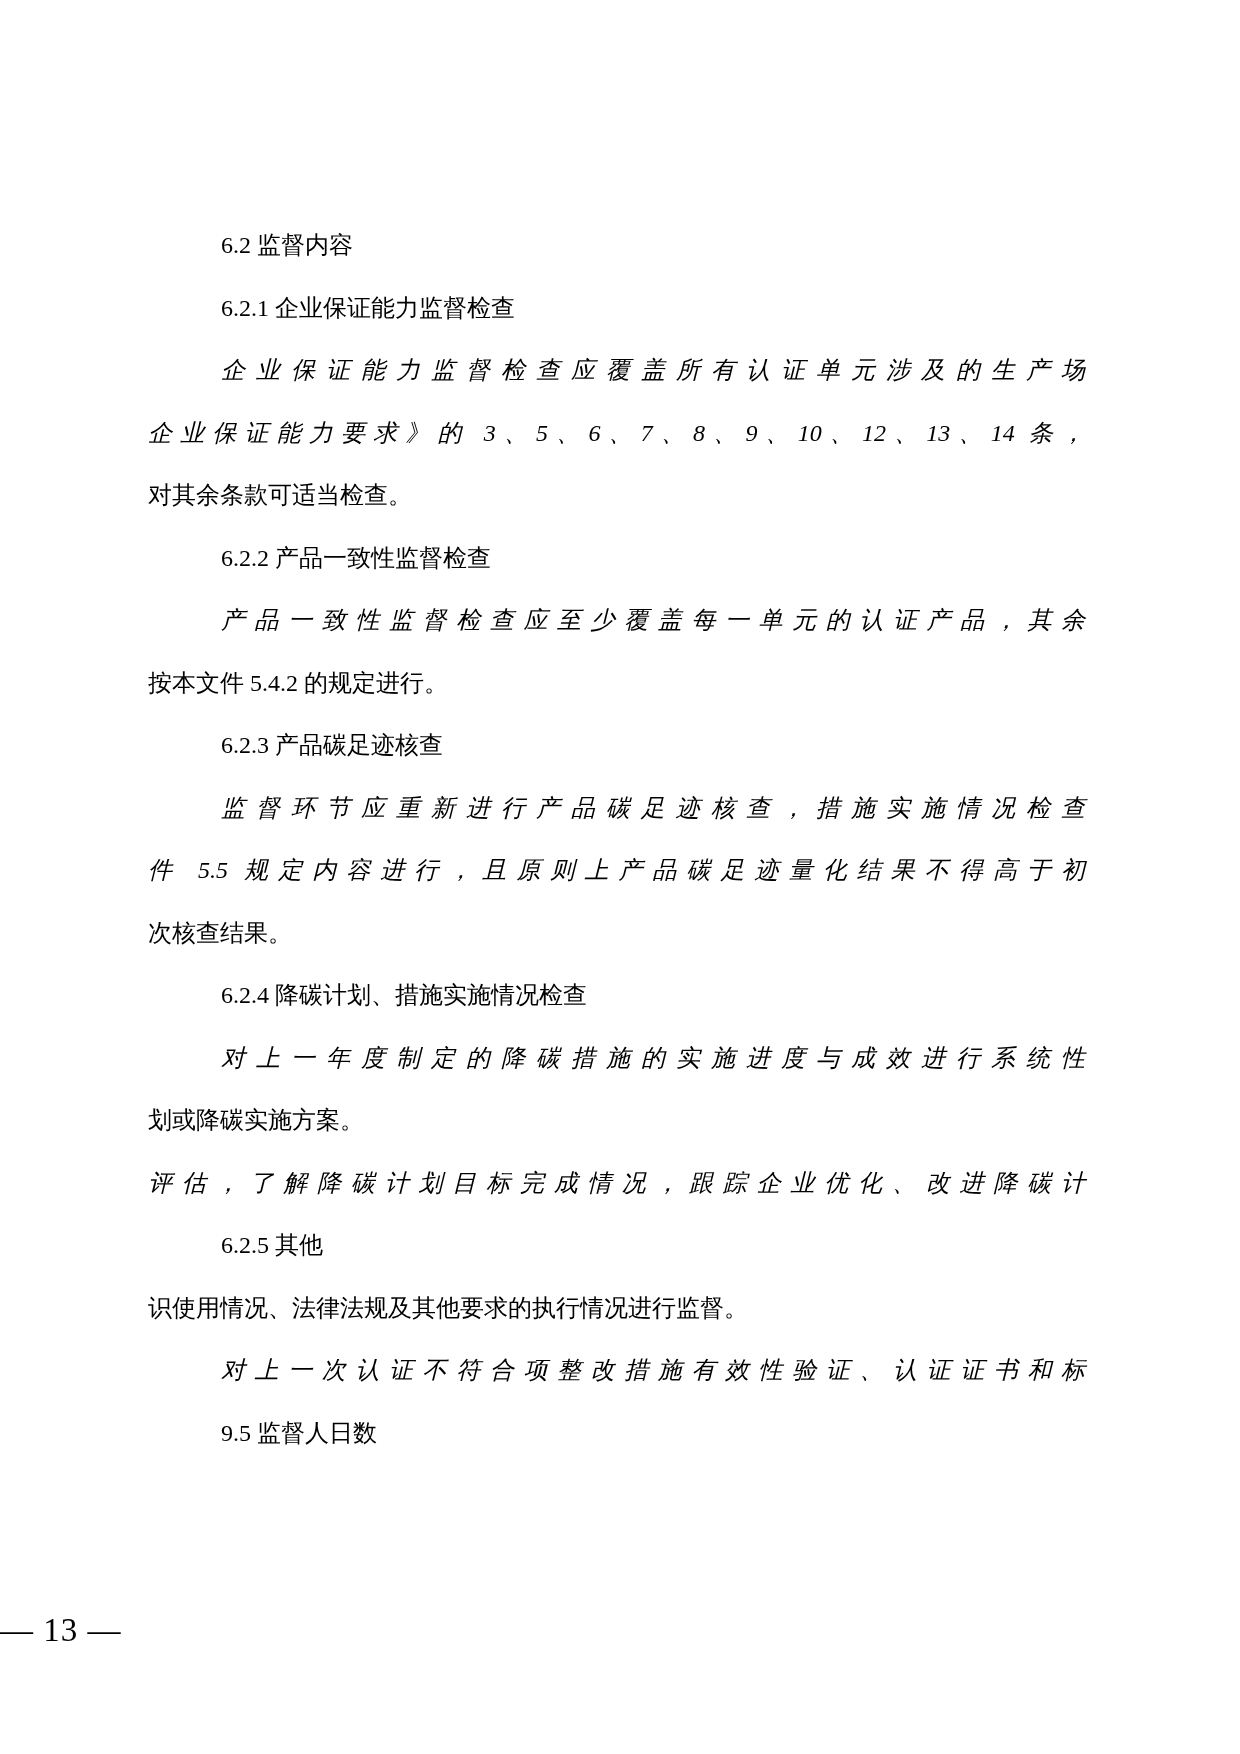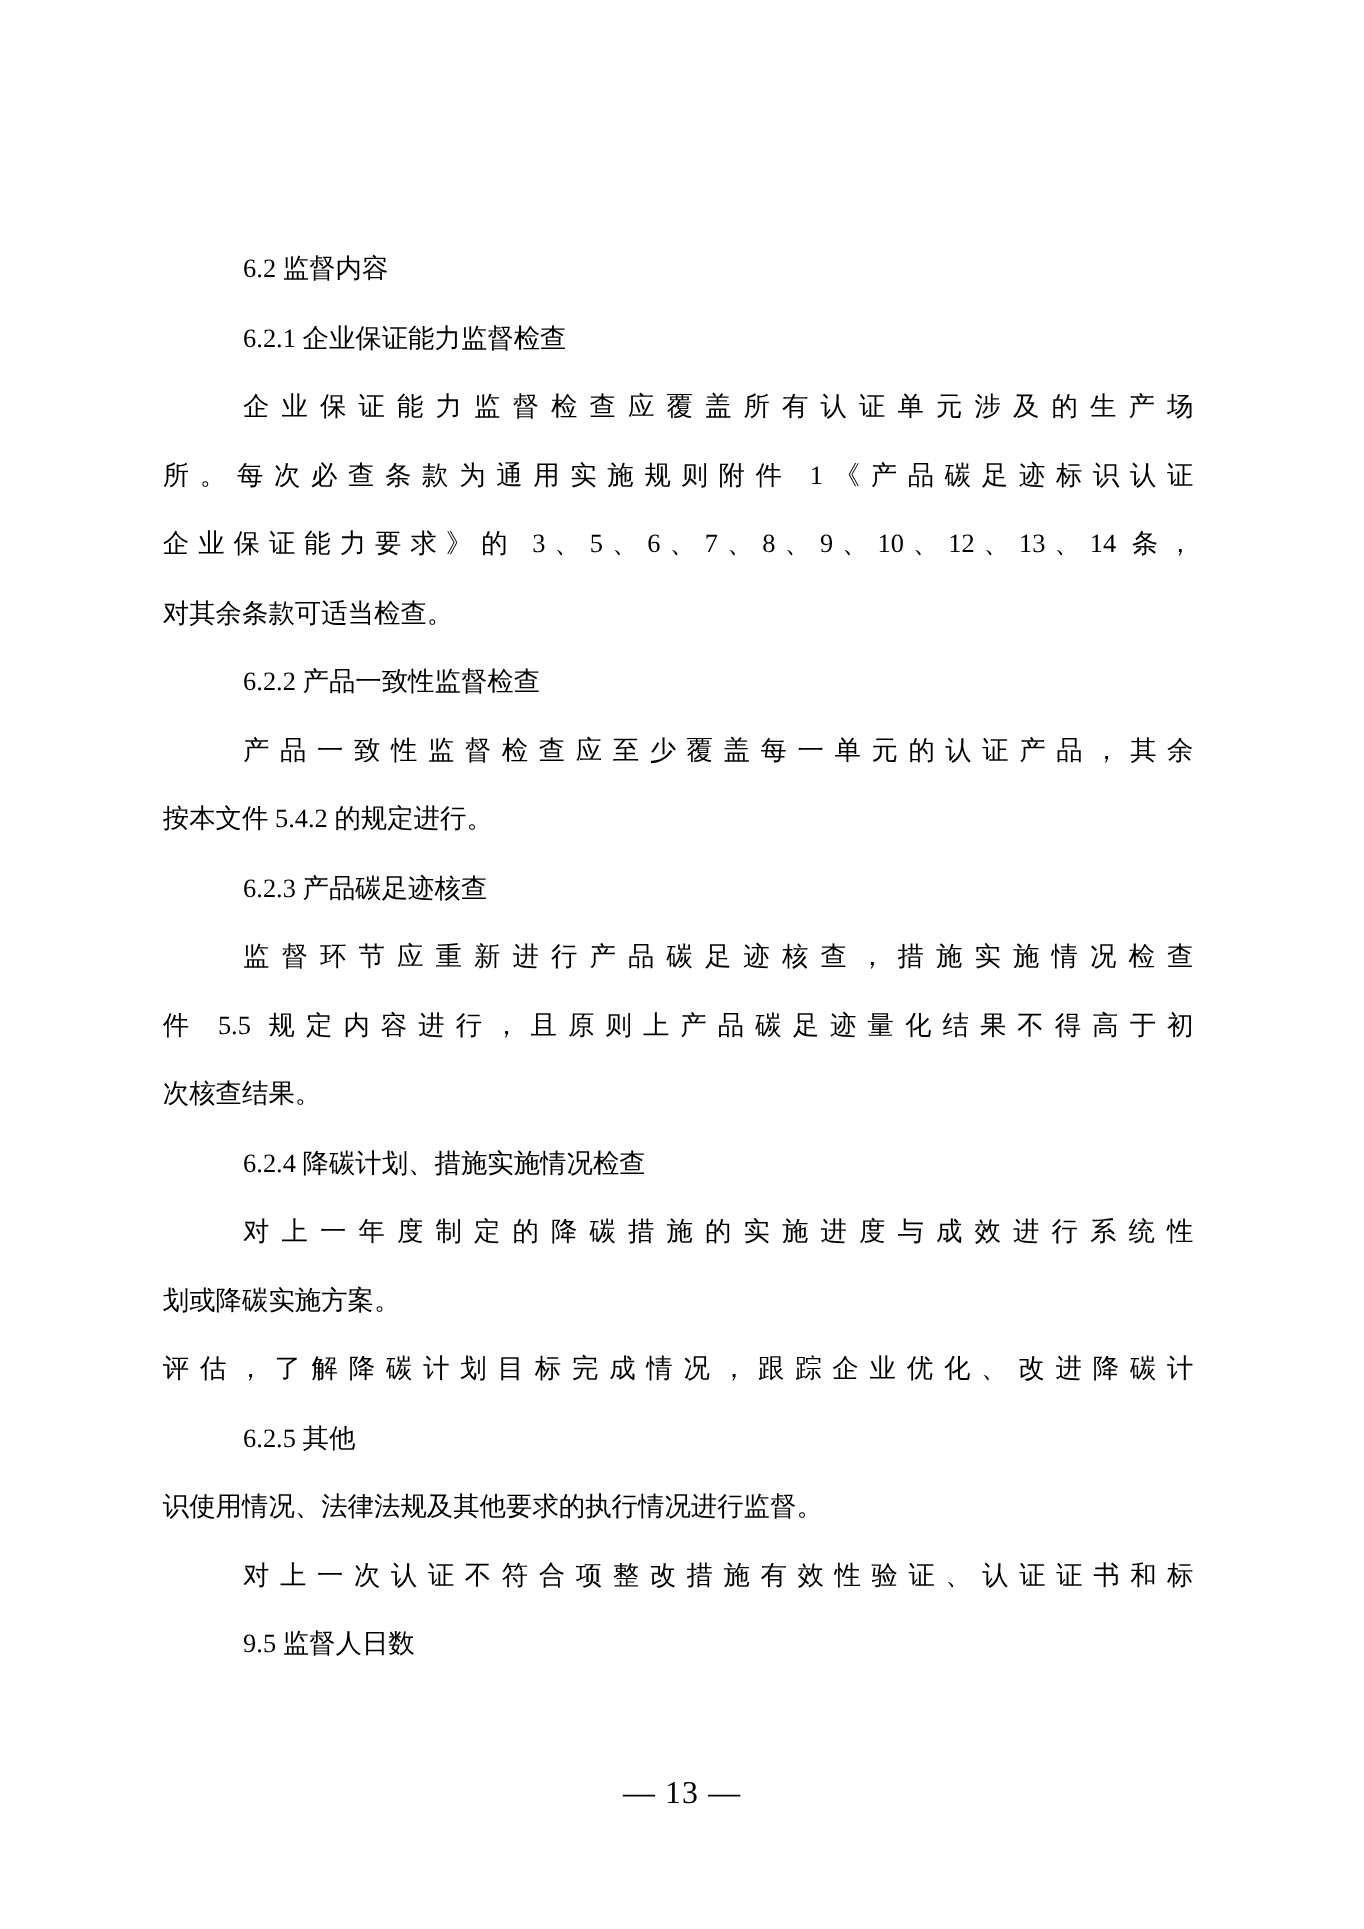--- a/index.html
+++ b/index.html
@@ -29,42 +29,42 @@
     text-align: left;
     white-space: normal;
     overflow: visible;
   }
   .line.indent {
     text-indent: 73px;
   }
   .line.justify {
     text-align: justify;
     text-align-last: justify;
+    font-style: italic;
   }
   .page-footer {
     position: absolute;
     left: 0;
     top: 1608px;
     width: 1240px;
     height: 44px;
     line-height: 44px;
-    text-align: center;
-    font-size: 29px;
+    text-align: left;
+    font-size: 33px;
     letter-spacing: 1px;
   }
 </style>
 </head>
 <body>
 
 <div class="page">
   <div class="doc-body" id="doc-lines">
       <div class="line indent">6.2 监督内容</div>
       <div class="line indent">6.2.1 企业保证能力监督检查</div>
       <div class="line indent justify">企业保证能力监督检查应覆盖所有认证单元涉及的生产场</div>
-      <div class="line justify">所。每次必查条款为通用实施规则附件 1《产品碳足迹标识认证</div>
       <div class="line justify">企业保证能力要求》的 3、5、6、7、8、9、10、12、13、14 条，</div>
       <div class="line">对其余条款可适当检查。</div>
       <div class="line indent">6.2.2 产品一致性监督检查</div>
       <div class="line indent justify">产品一致性监督检查应至少覆盖每一单元的认证产品，其余</div>
       <div class="line">按本文件 5.4.2 的规定进行。</div>
       <div class="line indent">6.2.3 产品碳足迹核查</div>
       <div class="line indent justify">监督环节应重新进行产品碳足迹核查，措施实施情况检查</div>
       <div class="line justify">件 5.5 规定内容进行，且原则上产品碳足迹量化结果不得高于初</div>
       <div class="line">次核查结果。</div>
       <div class="line indent">6.2.4 降碳计划、措施实施情况检查</div>

